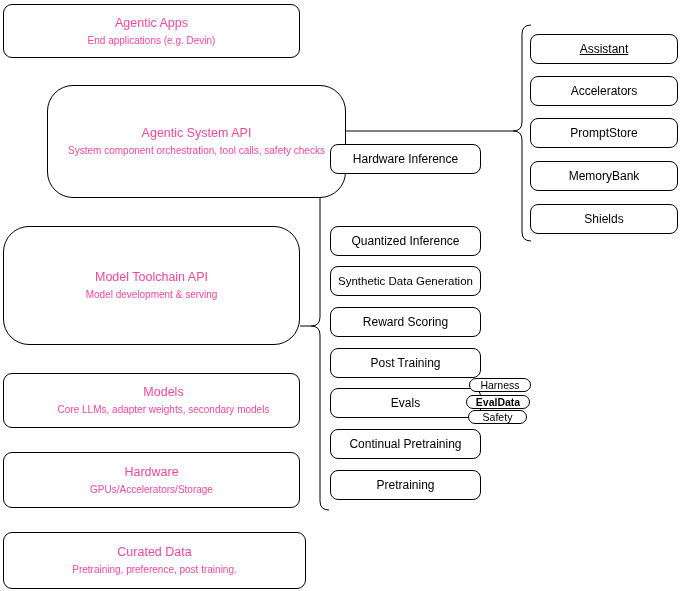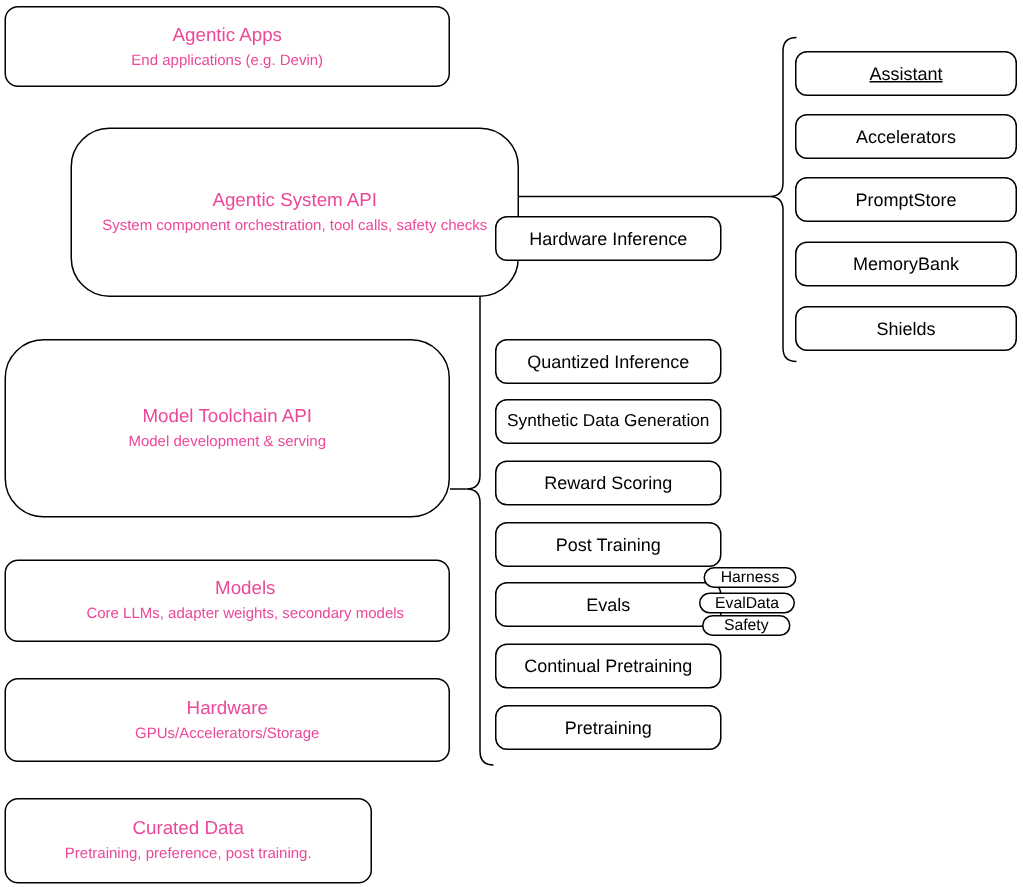--- a/index.html
+++ b/index.html
@@ -112,21 +112,21 @@
   <div class="box" style="left:3px; top:373px; width:297px; height:55px; border-radius:9px;padding-left:24px;">
     <span class="title">Models</span>
     <span class="subtitle">Core LLMs, adapter weights, secondary models</span>
   </div>
 
   <div class="box" style="left:3px; top:452px; width:297px; height:56px; border-radius:9px;">
     <span class="title">Hardware</span>
     <span class="subtitle">GPUs/Accelerators/Storage</span>
   </div>
 
-  <div class="box" style="left:3px; top:532px; width:245px; height:57px; border-radius:9px;">
+  <div class="box" style="left:3px; top:532px; width:303px; height:57px; border-radius:9px;">
     <span class="title">Curated Data</span>
     <span class="subtitle">Pretraining, preference, post training.</span>
   </div>
 
   <div class="node" style="top:144px;">
     <span>Hardware Inference</span>
   </div>
   <div class="node" style="top:226px;">
     <span>Quantized Inference</span>
   </div>
@@ -145,21 +145,21 @@
   <div class="node" style="top:429px;">
     <span>Continual Pretraining</span>
   </div>
   <div class="node" style="top:470px;">
     <span>Pretraining</span>
   </div>
 
   <div class="pill" style="left:469px; top:378px; width:62px; height:14px;">
     <span>Harness</span>
   </div>
-  <div class="pill" style="left:466px; top:395px; width:64px; height:14px;">
+  <div class="pill" style="left:466px; top:395px; width:64px; height:14px;font-weight:bold;">
     <span>EvalData</span>
   </div>
   <div class="pill" style="left:468px; top:410px; width:59px; height:14px;">
     <span>Safety</span>
   </div>
 
   <div class="component" style="top:34px;text-decoration:underline;">
     <span>Assistant</span>
   </div>
   <div class="component" style="top:76px;">

